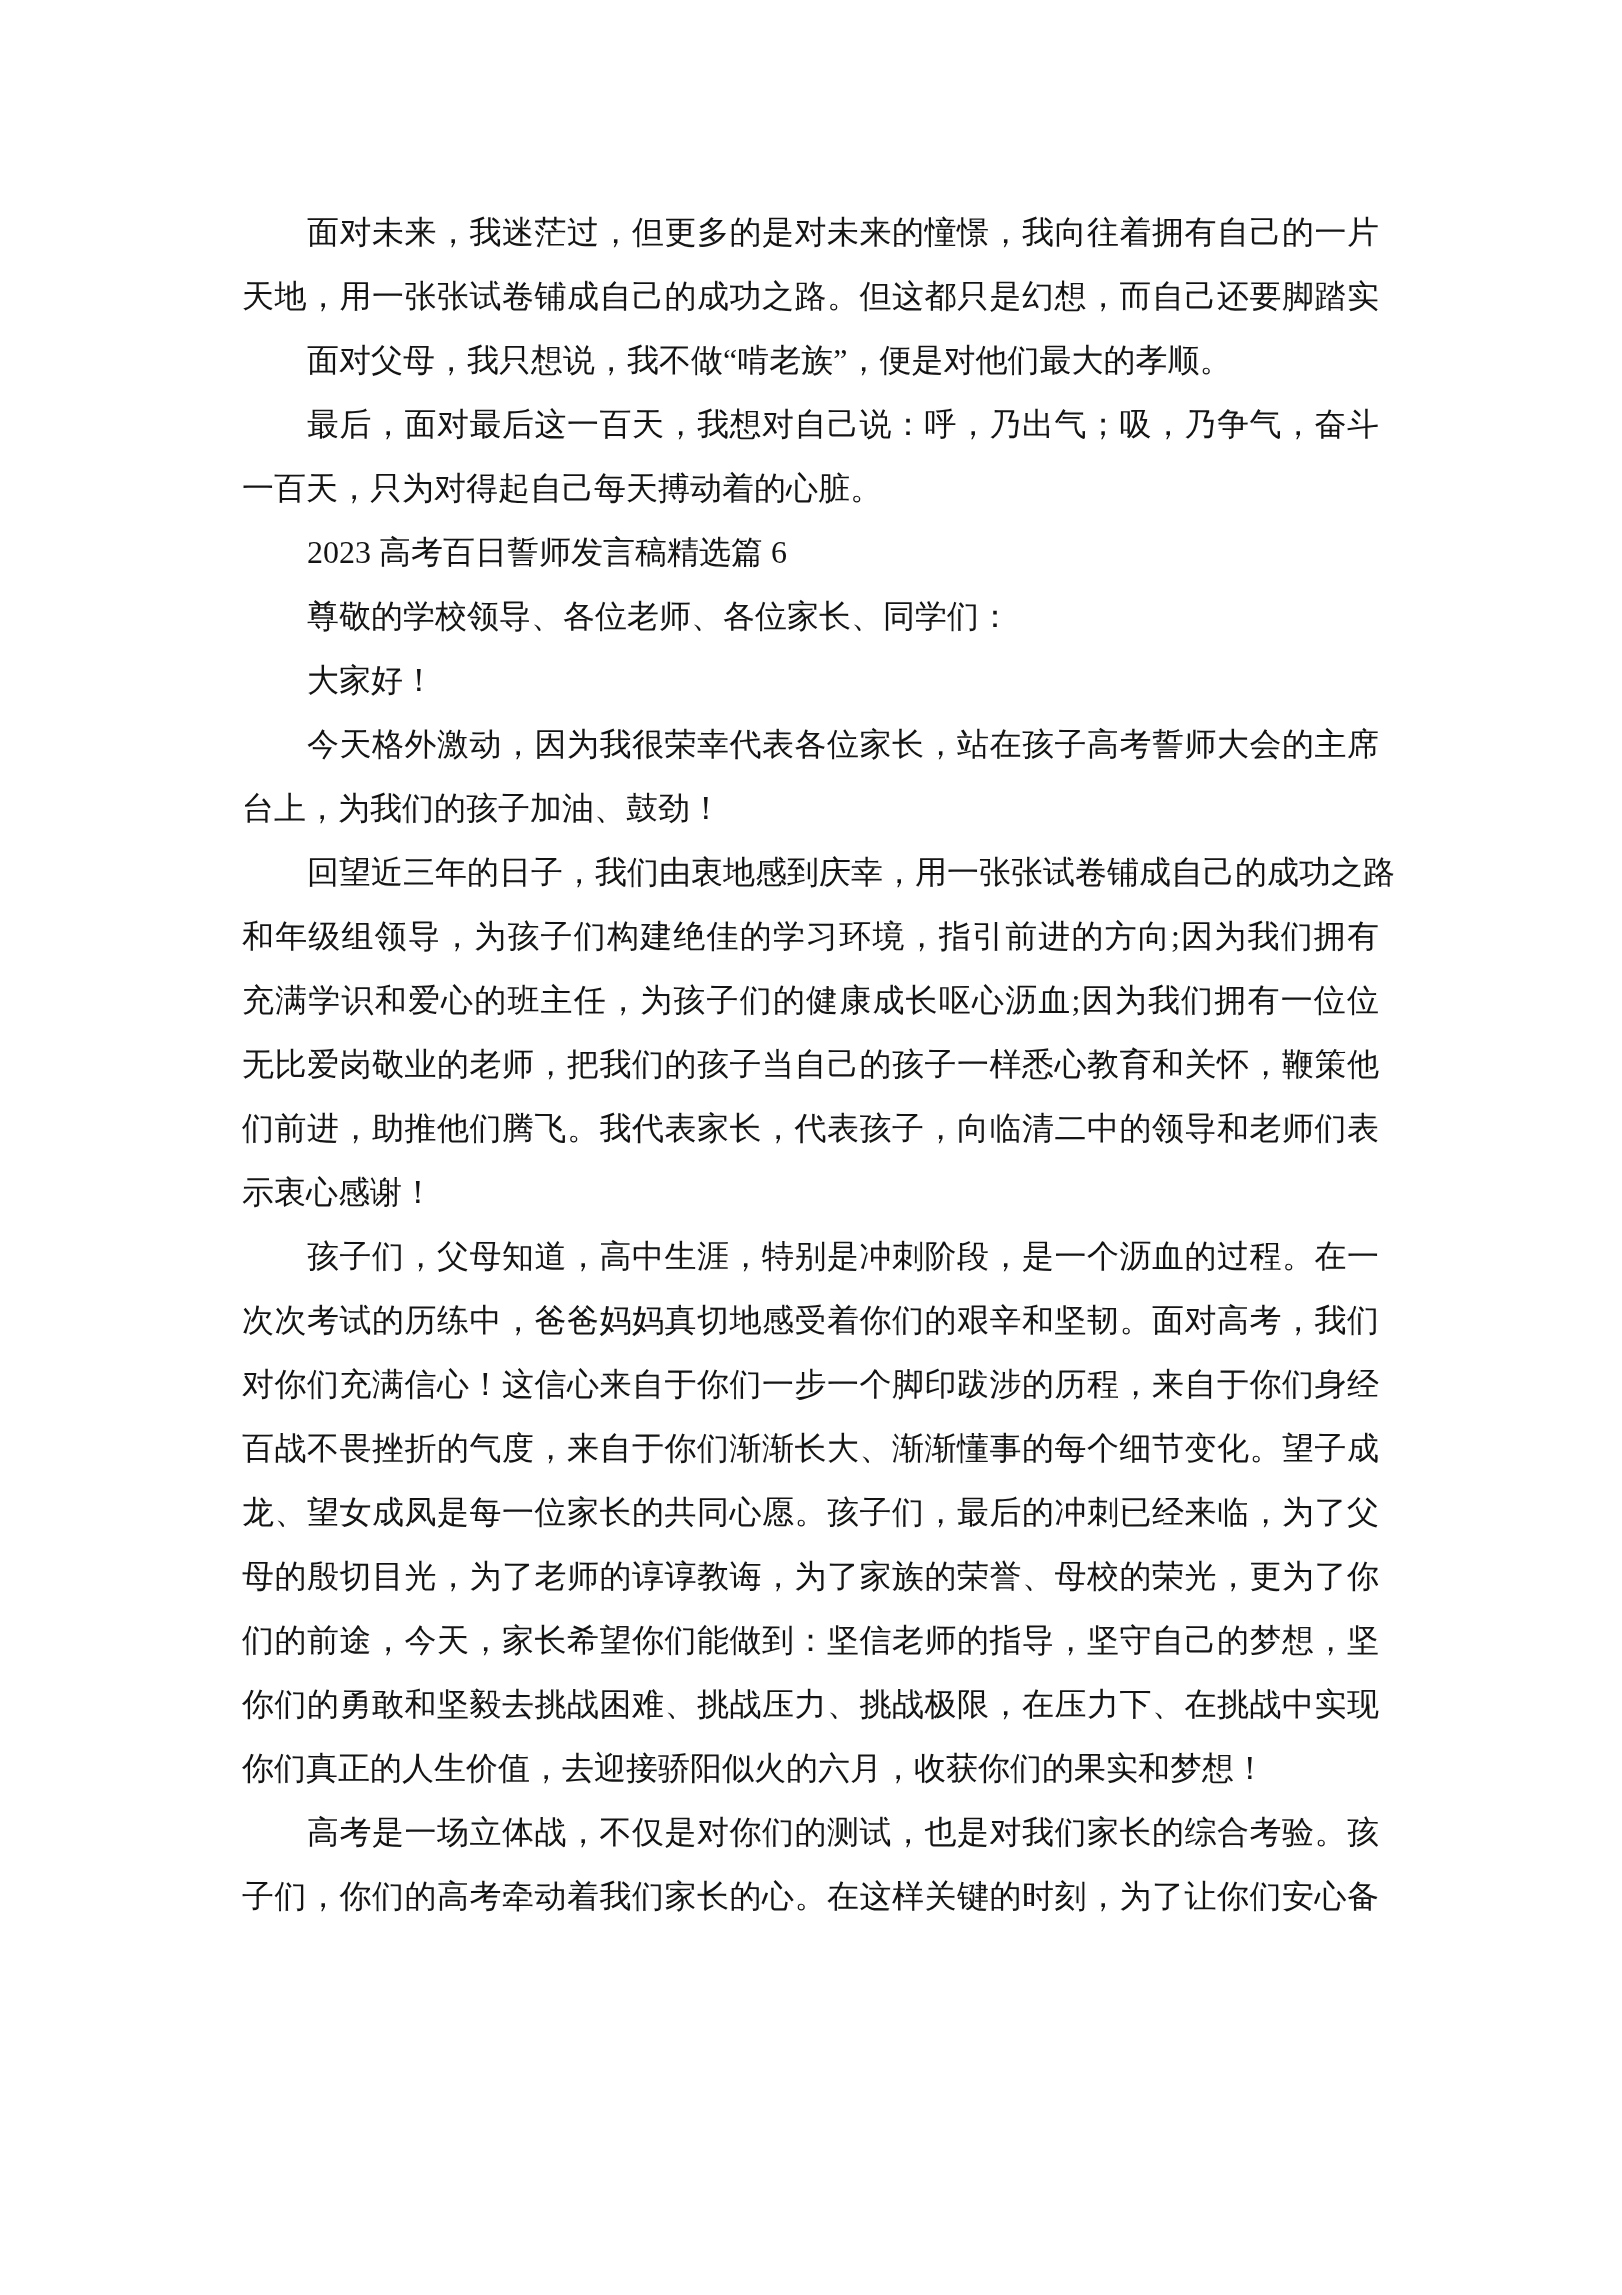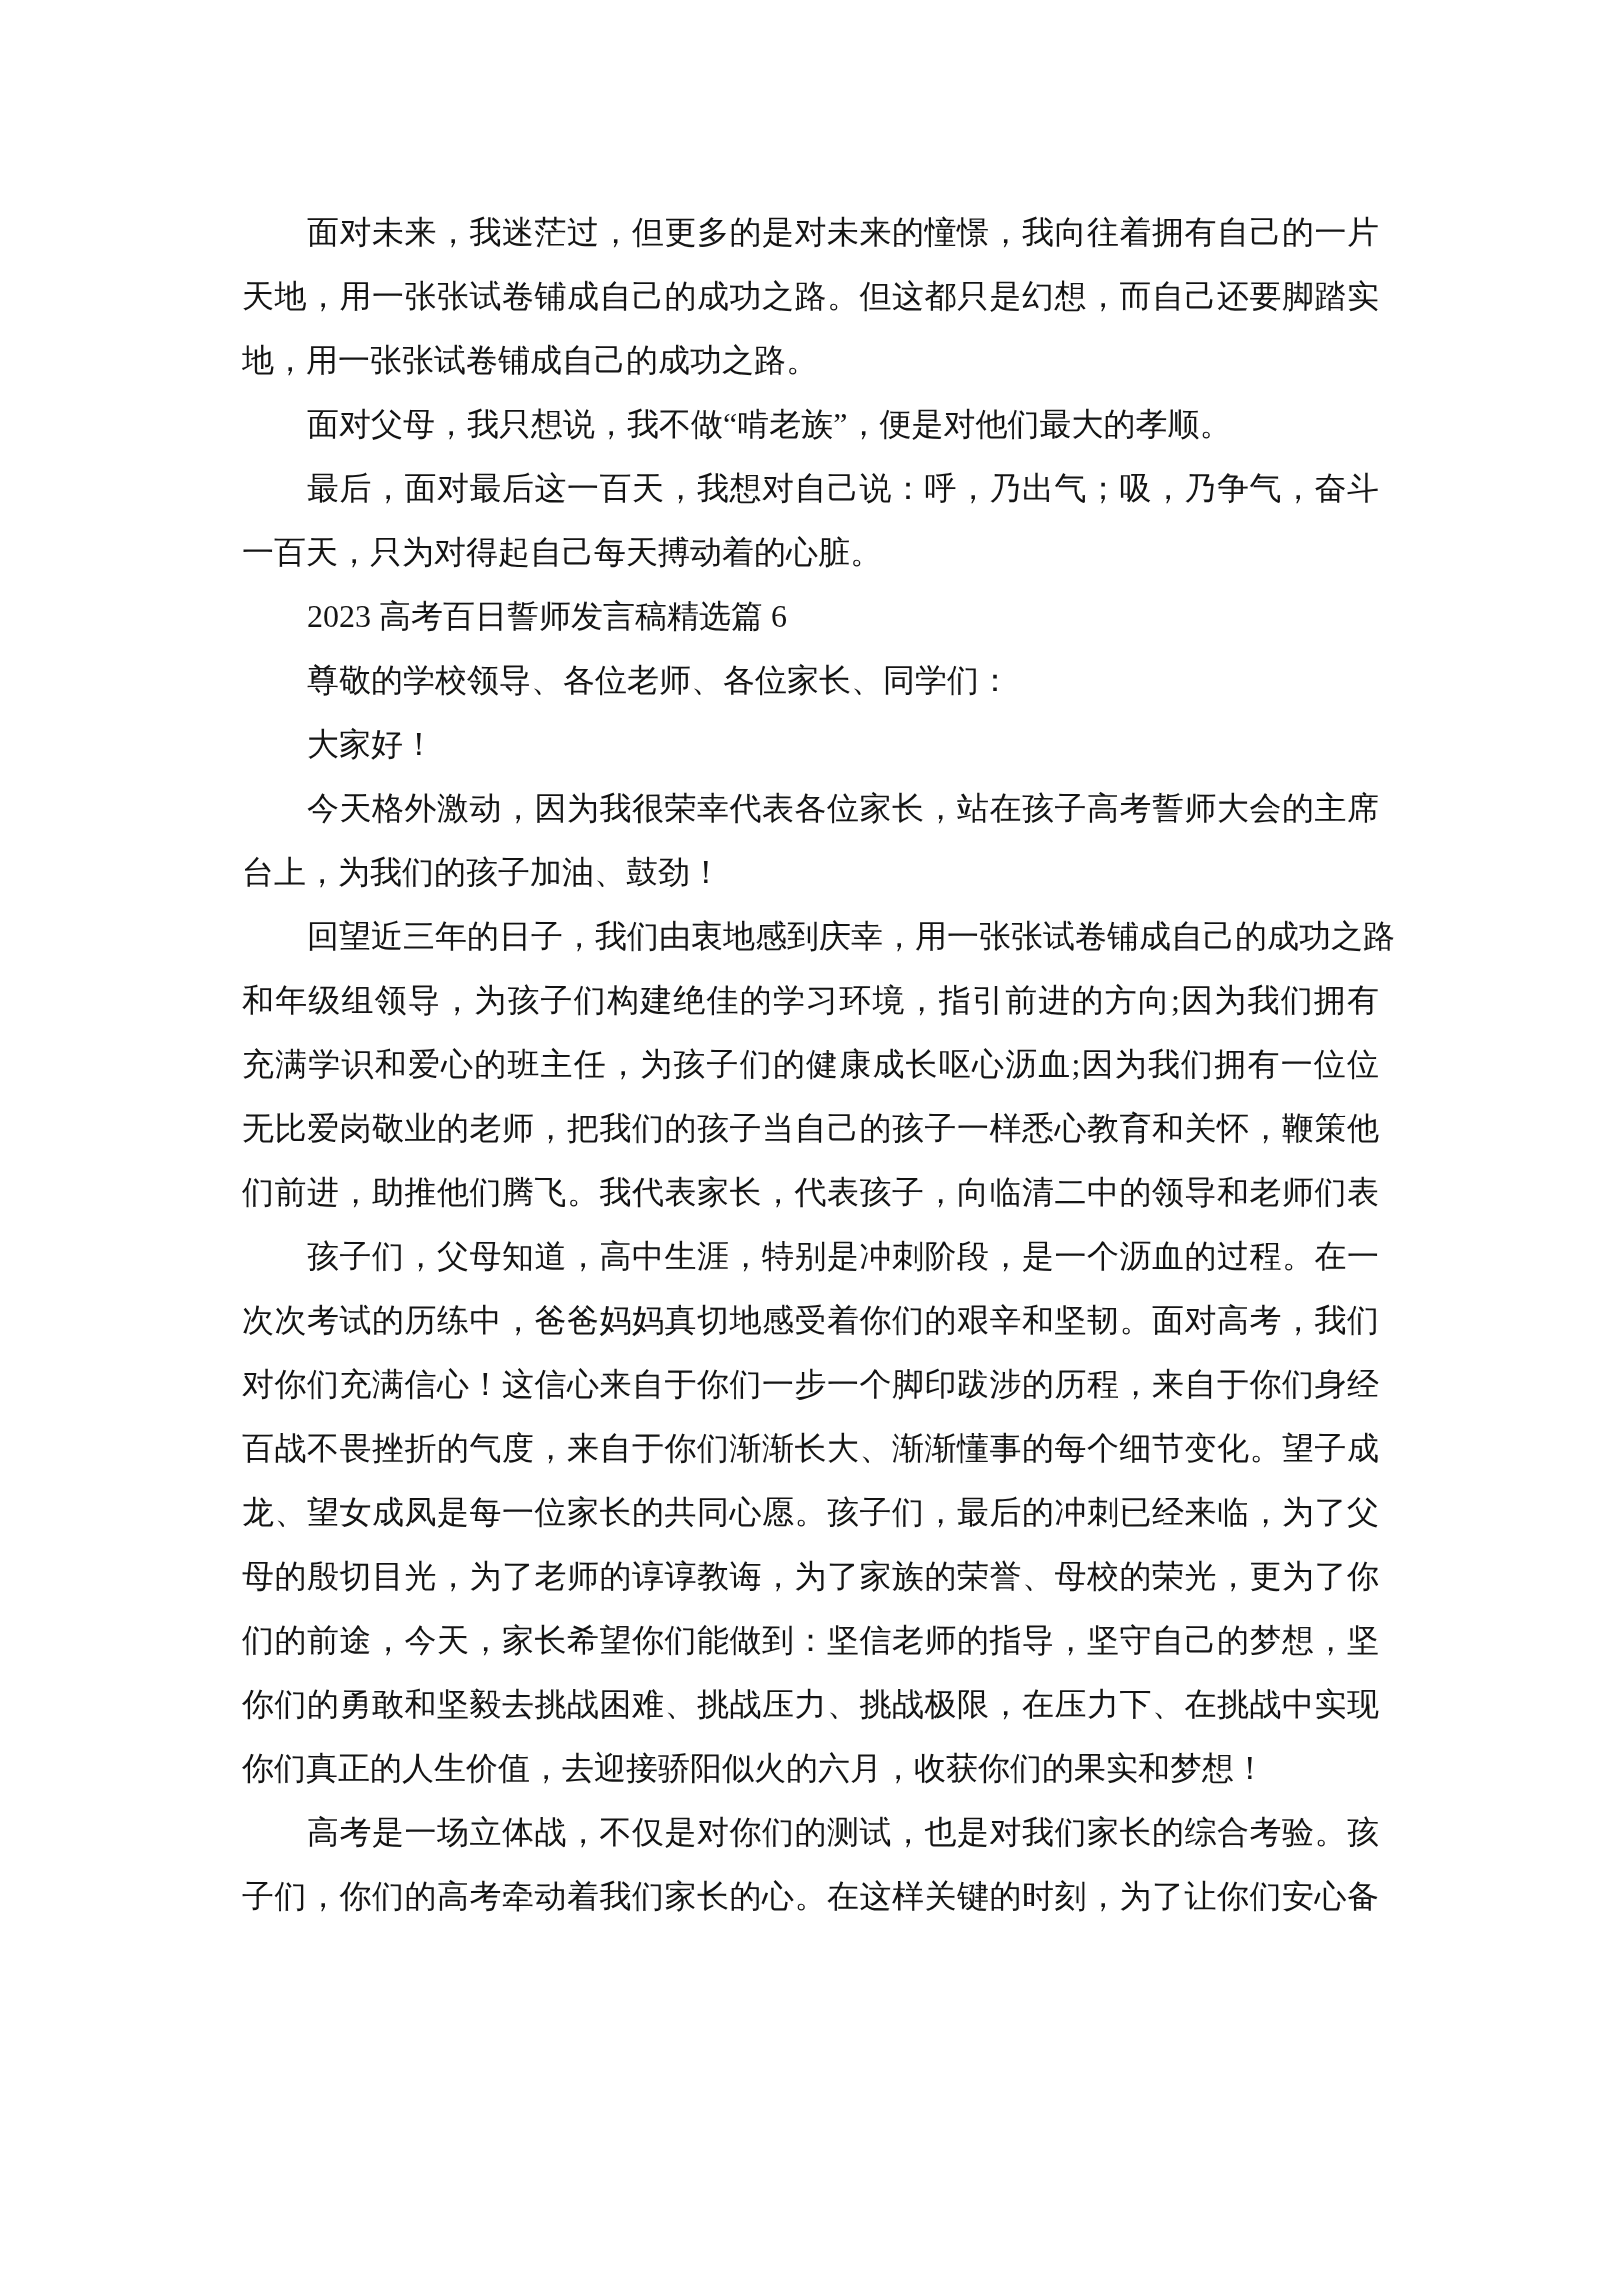--- a/index.html
+++ b/index.html
@@ -37,34 +37,34 @@
     text-indent: 65px;
   }
 </style>
 </head>
 <body>
 
 <div class="page">
   <div class="doc-body">
     <div class="line indent fill">面对未来，我迷茫过，但更多的是对未来的憧憬，我向往着拥有自己的一片</div>
     <div class="line fill">天地，用一张张试卷铺成自己的成功之路。但这都只是幻想，而自己还要脚踏实</div>
-    <div class="line">地，用一张张试卷铺成自己的成功之路。</div>
     <div class="line indent">面对父母，我只想说，我不做“啃老族”，便是对他们最大的孝顺。</div>
     <div class="line indent fill">最后，面对最后这一百天，我想对自己说：呼，乃出气；吸，乃争气，奋斗</div>
     <div class="line">一百天，只为对得起自己每天搏动着的心脏。</div>
     <div class="line indent">2023 高考百日誓师发言稿精选篇 6</div>
     <div class="line indent">尊敬的学校领导、各位老师、各位家长、同学们：</div>
     <div class="line indent">大家好！</div>
     <div class="line indent fill">今天格外激动，因为我很荣幸代表各位家长，站在孩子高考誓师大会的主席</div>
     <div class="line">台上，为我们的孩子加油、鼓劲！</div>
     <div class="line indent fill">回望近三年的日子，我们由衷地感到庆幸，用一张张试卷铺成自己的成功之路</div>
     <div class="line fill">和年级组领导，为孩子们构建绝佳的学习环境，指引前进的方向;因为我们拥有</div>
     <div class="line fill">充满学识和爱心的班主任，为孩子们的健康成长呕心沥血;因为我们拥有一位位</div>
     <div class="line fill">无比爱岗敬业的老师，把我们的孩子当自己的孩子一样悉心教育和关怀，鞭策他</div>
     <div class="line fill">们前进，助推他们腾飞。我代表家长，代表孩子，向临清二中的领导和老师们表</div>
+    <div class="line">示衷心感谢！</div>
     <div class="line indent fill">孩子们，父母知道，高中生涯，特别是冲刺阶段，是一个沥血的过程。在一</div>
     <div class="line fill">次次考试的历练中，爸爸妈妈真切地感受着你们的艰辛和坚韧。面对高考，我们</div>
     <div class="line fill">对你们充满信心！这信心来自于你们一步一个脚印跋涉的历程，来自于你们身经</div>
     <div class="line fill">百战不畏挫折的气度，来自于你们渐渐长大、渐渐懂事的每个细节变化。望子成</div>
     <div class="line fill">龙、望女成凤是每一位家长的共同心愿。孩子们，最后的冲刺已经来临，为了父</div>
     <div class="line fill">母的殷切目光，为了老师的谆谆教诲，为了家族的荣誉、母校的荣光，更为了你</div>
     <div class="line fill">们的前途，今天，家长希望你们能做到：坚信老师的指导，坚守自己的梦想，坚</div>
     <div class="line fill">你们的勇敢和坚毅去挑战困难、挑战压力、挑战极限，在压力下、在挑战中实现</div>
     <div class="line">你们真正的人生价值，去迎接骄阳似火的六月，收获你们的果实和梦想！</div>
     <div class="line indent fill">高考是一场立体战，不仅是对你们的测试，也是对我们家长的综合考验。孩</div>

